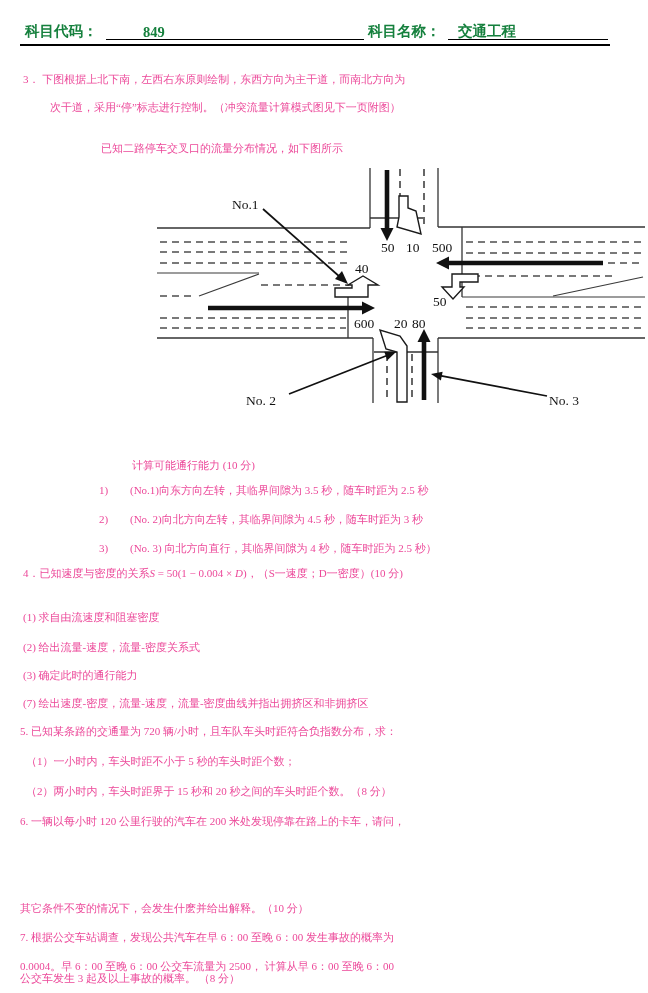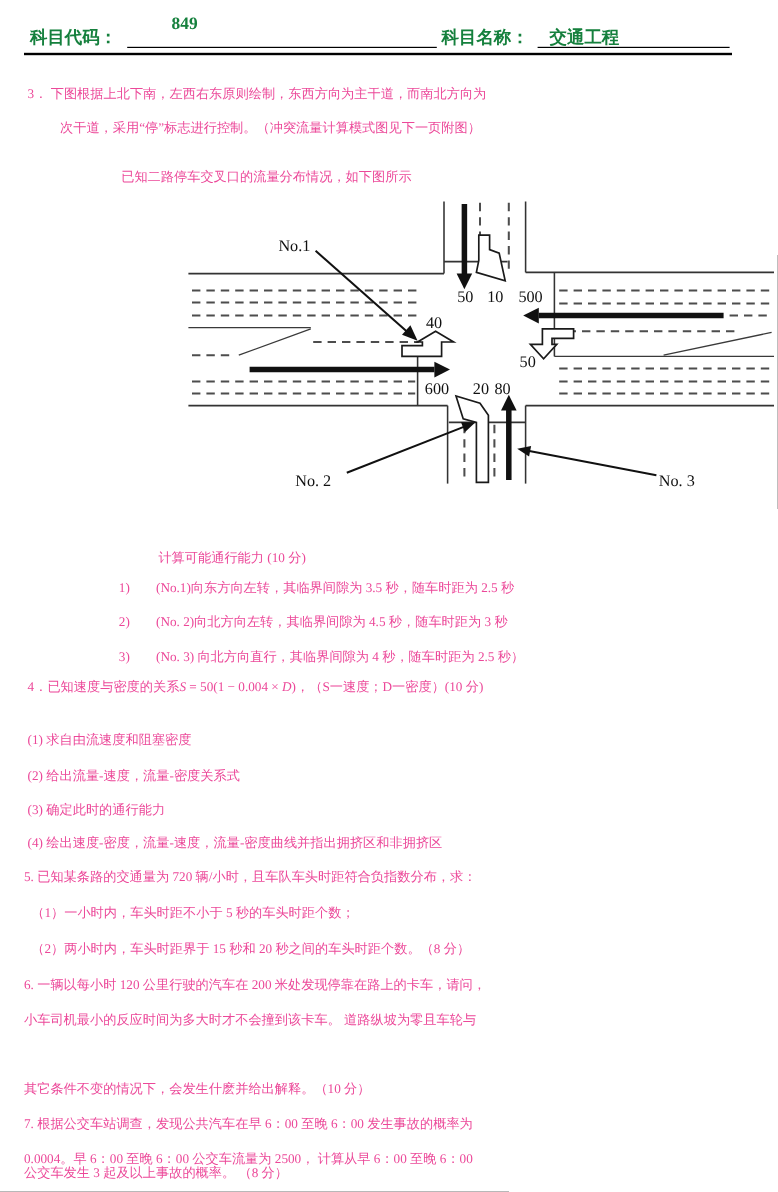--- a/index.html
+++ b/index.html
@@ -12,21 +12,21 @@
   .itemno{display:inline-block;width:31px;}
   .fx{font-style:italic;}
   svg text{font-family:"Liberation Serif","DejaVu Serif",serif;font-size:13.5px;fill:#111;}
 </style>
 </head>
 <body>
 
 <div id="page">
 
   <div class="hdr" style="left:25px;top:22px">科目代码：</div>
-  <div class="hdr" style="left:143px;top:12px">849</div>
+  <div class="hdr" style="left:143px;top:24px">849</div>
   <div class="uline" style="left:106px;top:39px;width:258px"></div>
   <div class="hdr" style="left:368px;top:22px">科目名称：</div>
   <div class="hdr" style="left:458px;top:22px">交通工程</div>
   <div class="uline" style="left:448px;top:39px;width:160px"></div>
   <div class="rule" style="left:20px;top:44px;width:590px;height:2.2px"></div>
 
   <div class="ln" style="left:23px;top:70px">3． 下图根据上北下南，左西右东原则绘制，东西方向为主干道，而南北方向为</div>
   <div class="ln" style="left:101px;top:139px">已知二路停车交叉口的流量分布情况，如下图所示</div>
   <div class="ln" style="left:50px;top:98px">次干道，采用“停”标志进行控制。（冲突流量计算模式图见下一页附图）</div>
 
@@ -140,27 +140,26 @@
   <div class="ln" style="left:99px;top:539px">
     <span class="itemno">3)</span><span>(No. 3) 向北方向直行，其临界间隙为 4 秒，随车时距为 2.5 秒）</span>
   </div>
 
   <div class="ln" style="left:23px;top:564px">
     <span>4．已知速度与密度的关系</span><span class="fx">S</span><span> = 50(1 − 0.004 × </span><span class="fx">D</span><span>)</span><span>，（S一速度；D一密度）(10 分)</span>
   </div>
   <div class="ln" style="left:23px;top:608px">(1) 求自由流速度和阻塞密度</div>
   <div class="ln" style="left:23px;top:638px">(2) 给出流量-速度，流量-密度关系式</div>
   <div class="ln" style="left:23px;top:666px">(3) 确定此时的通行能力</div>
-  <div class="ln" style="left:23px;top:694px">(4) 绘出速度-密度，流量-速度，流量-密度曲线并指出拥挤区和非拥挤区</div>
+  <div class="ln" style="left:23px;top:694px">(7) 绘出速度-密度，流量-速度，流量-密度曲线并指出拥挤区和非拥挤区</div>
 
   <div class="ln" style="left:20px;top:722px">5. 已知某条路的交通量为 720 辆/小时，且车队车头时距符合负指数分布，求：</div>
   <div class="ln" style="left:26px;top:752px">（1）一小时内，车头时距不小于 5 秒的车头时距个数；</div>
   <div class="ln" style="left:26px;top:782px">（2）两小时内，车头时距界于 15 秒和 20 秒之间的车头时距个数。（8 分）</div>
 
   <div class="ln" style="left:20px;top:812px">6. 一辆以每小时 120 公里行驶的汽车在 200 米处发现停靠在路上的卡车，请问，</div>
-  <div class="ln" style="left:20px;top:841px">小车司机最小的反应时间为多大时才不会撞到该卡车。 道路纵坡为零且车轮与</div>
   <div class="ln" style="left:20px;top:899px">其它条件不变的情况下，会发生什麽并给出解释。（10 分）</div>
 
   <div class="ln" style="left:20px;top:928px">7. 根据公交车站调查，发现公共汽车在早 6：00 至晚 6：00 发生事故的概率为</div>
   <div class="ln" style="left:20px;top:957px">0.0004。早 6：00 至晚 6：00 公交车流量为 2500， 计算从早 6：00 至晚 6：00</div>
   <div class="ln" style="left:20px;top:970px;top:969px">公交车发生 3 起及以上事故的概率。 （8 分）</div>
 
 </div>
 
 </body></html>

